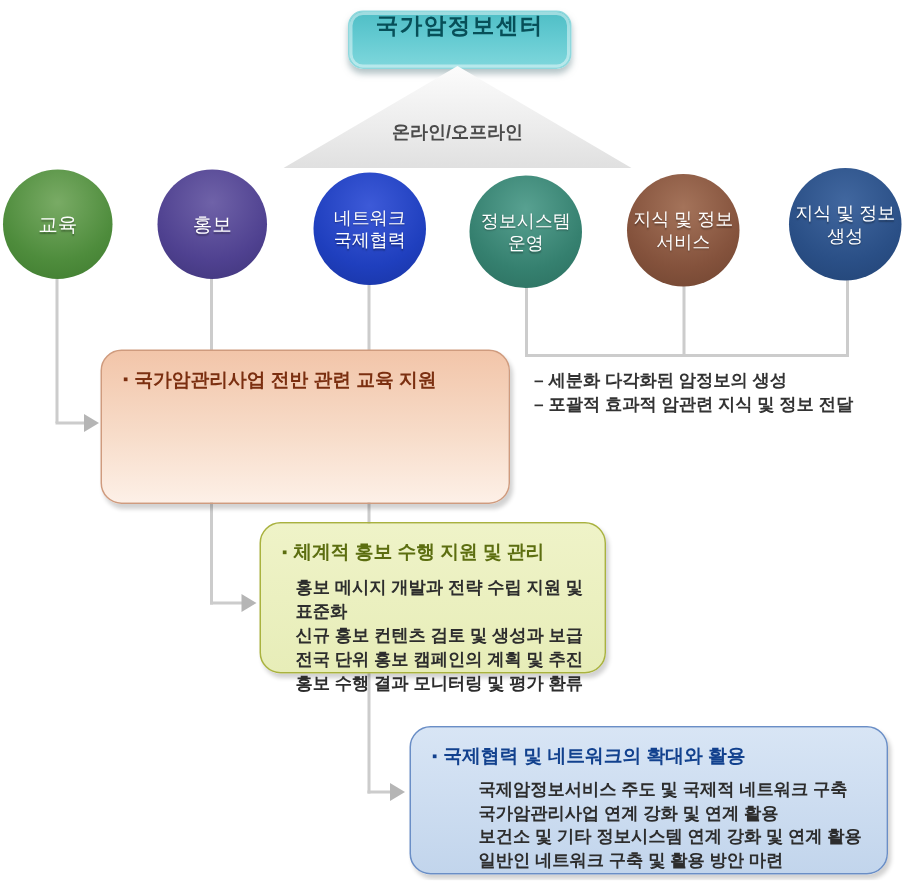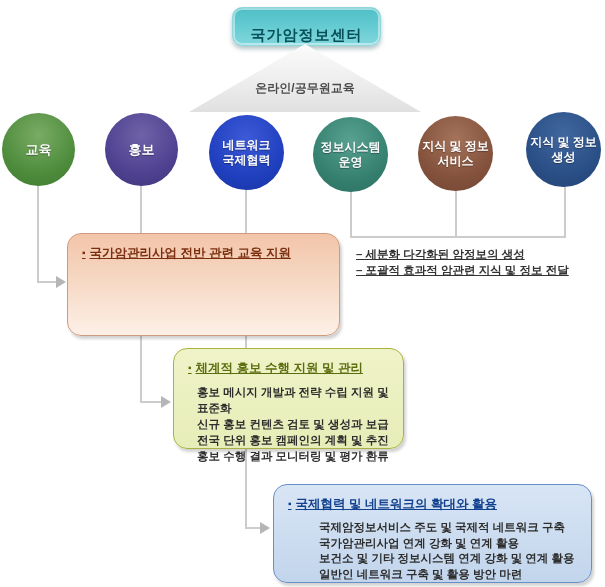--- a/index.html
+++ b/index.html
@@ -7,38 +7,38 @@
     position:relative;width:605px;height:587px;overflow:hidden;
     font-family:"Liberation Sans","DejaVu Sans",sans-serif;
     background:#ffffff;
   }
   
   .root-box{
     position:absolute;left:232px;top:7px;width:147px;height:37px;
     border-radius:10px;border:1px solid #8ed8dd;
     background:linear-gradient(180deg,#4fbec6 0%,#63cad1 45%,#7fd7dc 100%);
     box-shadow:0 3px 4px rgba(110,140,145,.5), inset 0 0 0 2px rgba(255,255,255,.45);
-    display:flex;align-items:flex-end;justify-content:center;
+    display:flex;align-items:flex-start;justify-content:center;
     font-size:15px;font-weight:bold;color:#074f58;letter-spacing:1px;
   }
   
   .funnel{
     position:absolute;left:189px;top:44px;width:232px;height:68px;
     clip-path:polygon(50% 0%,100% 100%,0% 100%);
     background:linear-gradient(180deg,#fcfcfc 0%,#ececec 60%,#e0e0e0 100%);
   }
   .funnel-label{
     position:absolute;left:230px;top:80px;width:150px;text-align:center;
     font-size:12px;font-weight:bold;color:#4b4b4b;
   }
   
   .node{
     position:absolute;border-radius:50%;
     display:flex;align-items:center;justify-content:center;text-align:center;
-    color:#ffffff;font-weight:bold;font-size:12px;line-height:1.2;
+    color:#ffffff;font-weight:normal;font-size:12px;line-height:1.2;
     white-space:pre-line;z-index:3;
     text-shadow:0 1px 1px rgba(0,0,0,.35);
   }
   .n1{left:2px;top:113px;width:73px;height:73px;font-size:13px;
       background:radial-gradient(circle at 50% 30%,#79ab65 0%,#4e8c3c 62%,#3e7a2e 100%);}
   .n2{left:105px;top:113px;width:73px;height:73px;font-size:13px;
       background:radial-gradient(circle at 50% 30%,#6f62a8 0%,#4f4190 62%,#3e3478 100%);}
   .n3{left:209px;top:115px;width:75px;height:75px;
       background:radial-gradient(circle at 50% 30%,#3d5ad8 0%,#1f3fbe 62%,#1833a0 100%);}
   .n4{left:313px;top:117px;width:75px;height:75px;
@@ -66,53 +66,53 @@
   }
   .a1{left:56px;top:276px;}
   .a2{left:161px;top:396px;}
   .a3{left:260px;top:522px;}
   
   .panel{
     position:absolute;border-radius:14px;z-index:2;
     box-shadow:2px 3px 3px rgba(0,0,0,.18);
     padding:11px 10px 0 14px;box-sizing:border-box;
   }
-  .panel-title{font-size:12.5px;font-weight:bold;margin-bottom:7px;text-decoration:underline;}
+  .panel-title{font-size:12.5px;font-weight:bold;margin-bottom:7px;}
   .panel-title .bullet{font-size:10px;margin-right:4px;vertical-align:1px;}
   .panel-body{font-size:11.5px;font-weight:bold;color:#2d2d2d;line-height:16px;margin-left:9px;}
   .p1{left:67px;top:233px;width:273px;height:103px;
       border:1px solid #cf9b7e;
       background:linear-gradient(180deg,#f2c5a9 0%,#f7dcc9 55%,#fdf0e7 100%);}
   .p1 .panel-title{color:#7b2f10;}
   .p2{left:173px;top:348px;width:231px;height:101px;
       border:1px solid #a9b23f;
       background:linear-gradient(180deg,#eff3c8 0%,#e7edb8 100%);}
   .p2 .panel-title{color:#5c6e10;}
   .p3{left:273px;top:484px;width:319px;height:99px;
       border:1px solid #6a8ec6;
       background:linear-gradient(180deg,#d8e5f5 0%,#c2d5ec 100%);}
   .p3 .panel-title{color:#12418e;}
   .p3 .panel-body{line-height:15.5px;margin-left:31px;}
   
   .outcome-list{
     position:absolute;left:356px;top:246px;width:246px;
-    font-size:11.5px;font-weight:bold;color:#333333;line-height:16px;z-index:2;text-decoration:underline;
+    font-size:11.5px;font-weight:bold;color:#333333;line-height:16px;z-index:2;
   }
 </style>
 </head>
 <body>
 
 <div class="canvas">
 
   <div class="root-box">
     <span>국가암정보센터</span>
   </div>
 
   <div class="funnel"></div>
-  <div class="funnel-label">온라인/공무원교육</div>
+  <div class="funnel-label">온라인/오프라인</div>
 
   <div class="line lv1"></div>
   <div class="line lh1"></div>
   <div class="arrow a1"></div>
   <div class="line lv2"></div>
   <div class="line lh2"></div>
   <div class="arrow a2"></div>
   <div class="line lv3"></div>
   <div class="line lh3"></div>
   <div class="arrow a3"></div>

